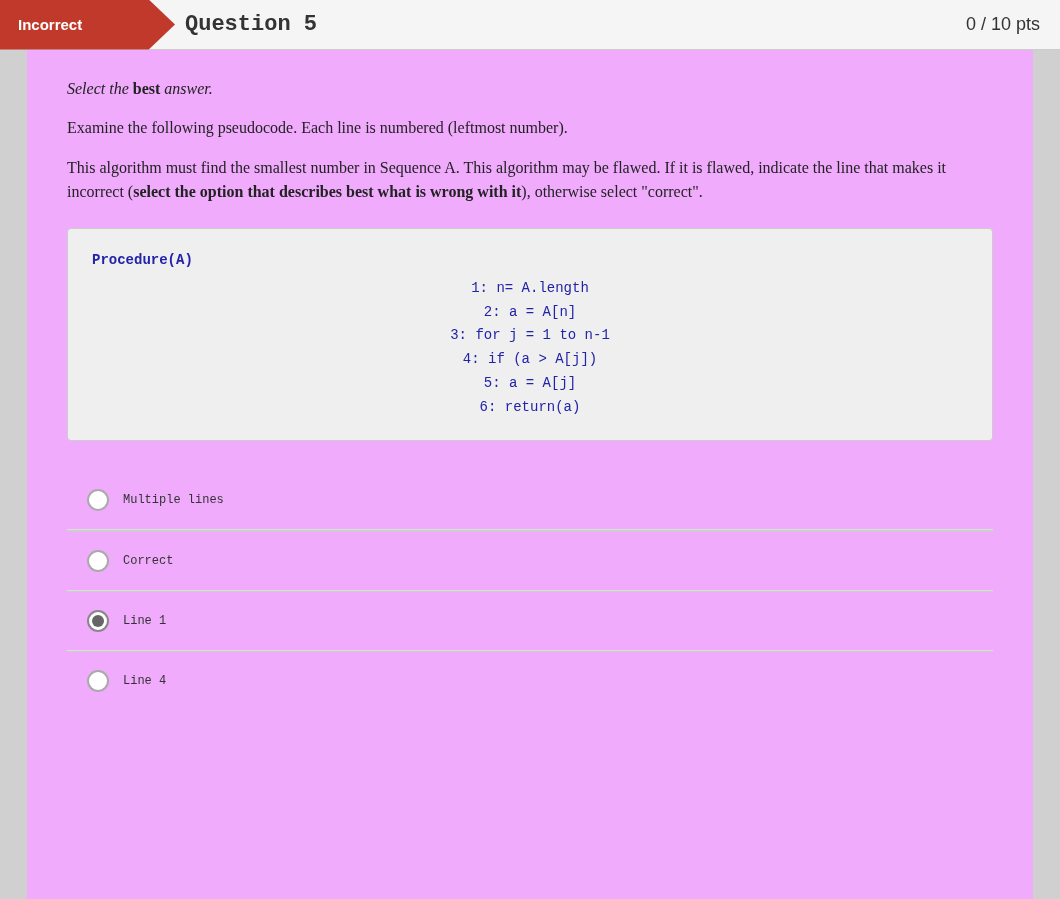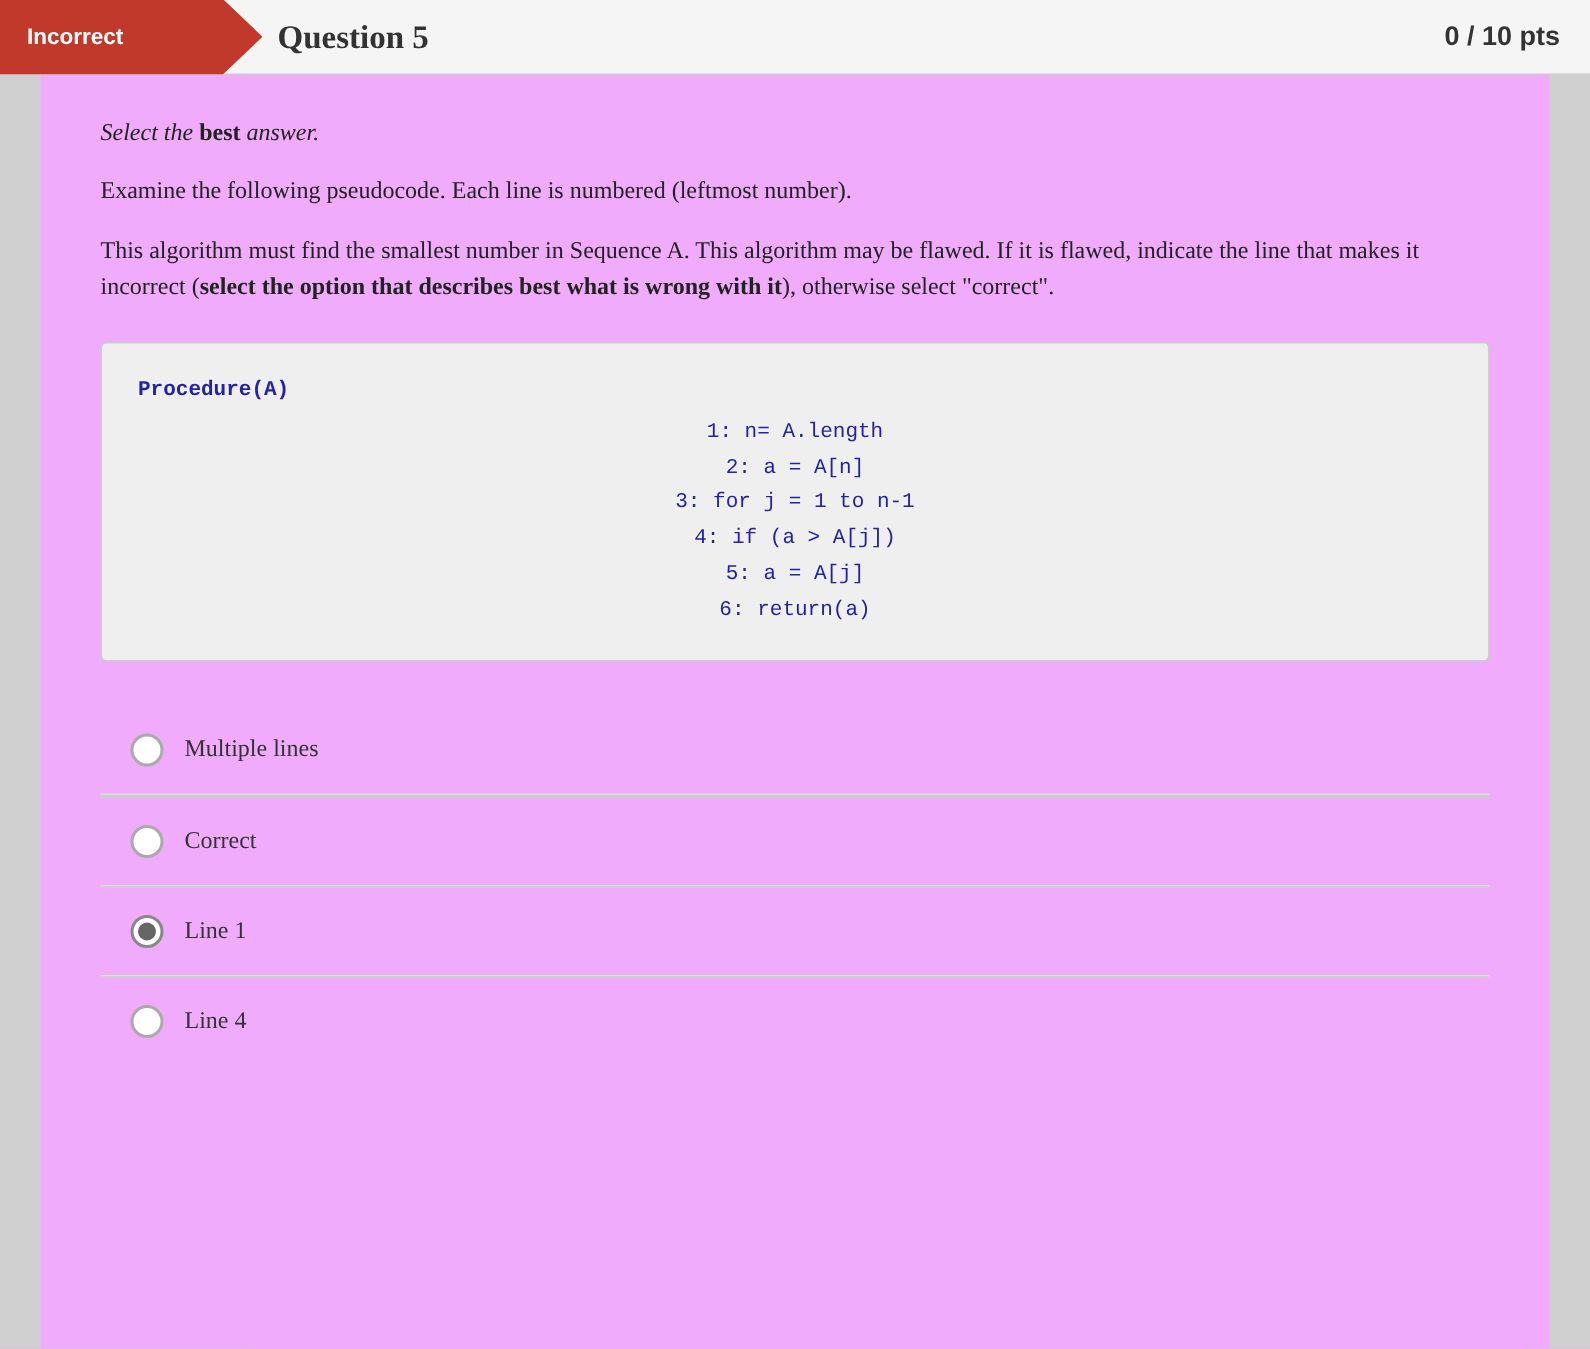--- a/index.html
+++ b/index.html
@@ -45,34 +45,33 @@
       font-family: Arial, sans-serif;
       clip-path: polygon(0 0, 85% 0, 100% 50%, 85% 100%, 0 100%);
       padding-right: 28px;
       min-width: 175px;
     }
 
     .question-title {
       font-size: 22px;
       font-weight: bold;
       color: #333;
-      font-family: Liberation Serif, serif;
+      font-family: Liberation Mono, monospace;
       margin-left: 10px;
     }
 
     .header-left {
       display: flex;
       align-items: center;
     }
 
     .points {
       font-size: 18px;
       color: #333;
       font-family: Arial, sans-serif;
-      font-weight: bold;
     }
 
     .main-content {
       background: #f0abfc;
       margin: 0 27px;
       padding: 30px 40px 30px 40px;
       min-height: 849px;
     }
 
     .instruction-text {
@@ -154,23 +153,23 @@
     }
 
     .radio-inner {
       width: 12px;
       height: 12px;
       border-radius: 50%;
       background: #666;
     }
 
     .option-label {
-      font-size: 16px;
+      font-size: 12px;
       color: #333;
-      font-family: Liberation Serif, serif;
+      font-family: Liberation Mono, monospace;
     }
 
     .options-container {
       margin-top: 10px;
     }
   </style>
 </head>
 <body>
 
 <div class="header-bar">

